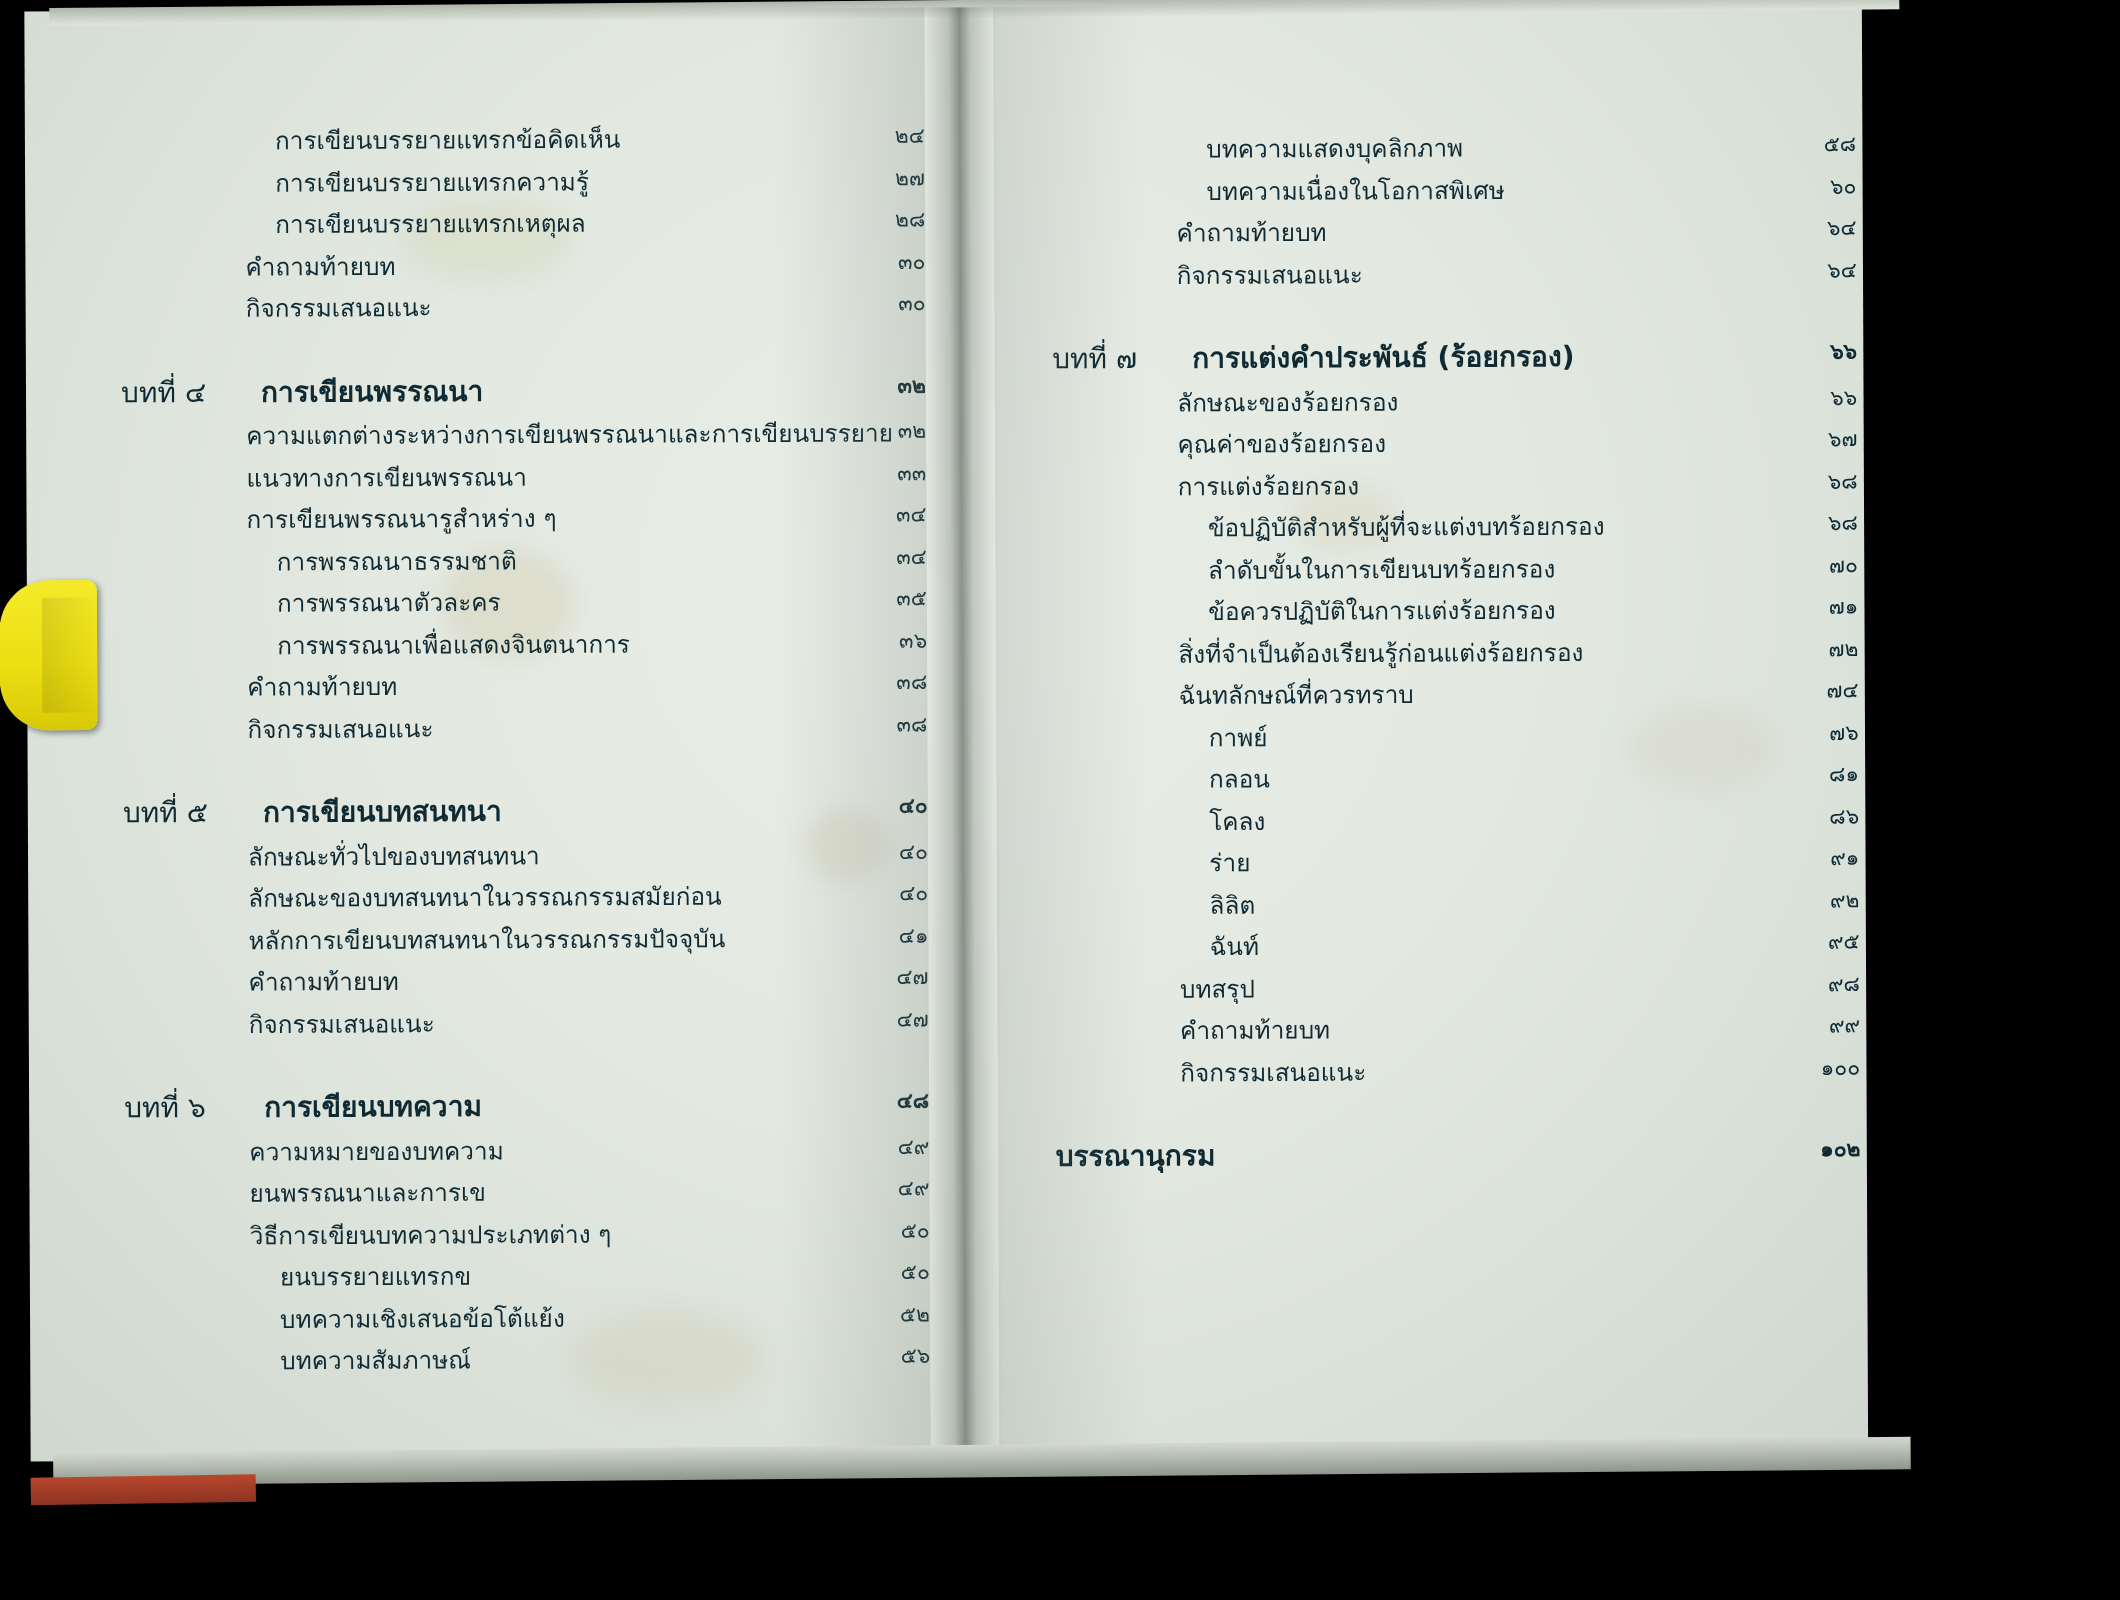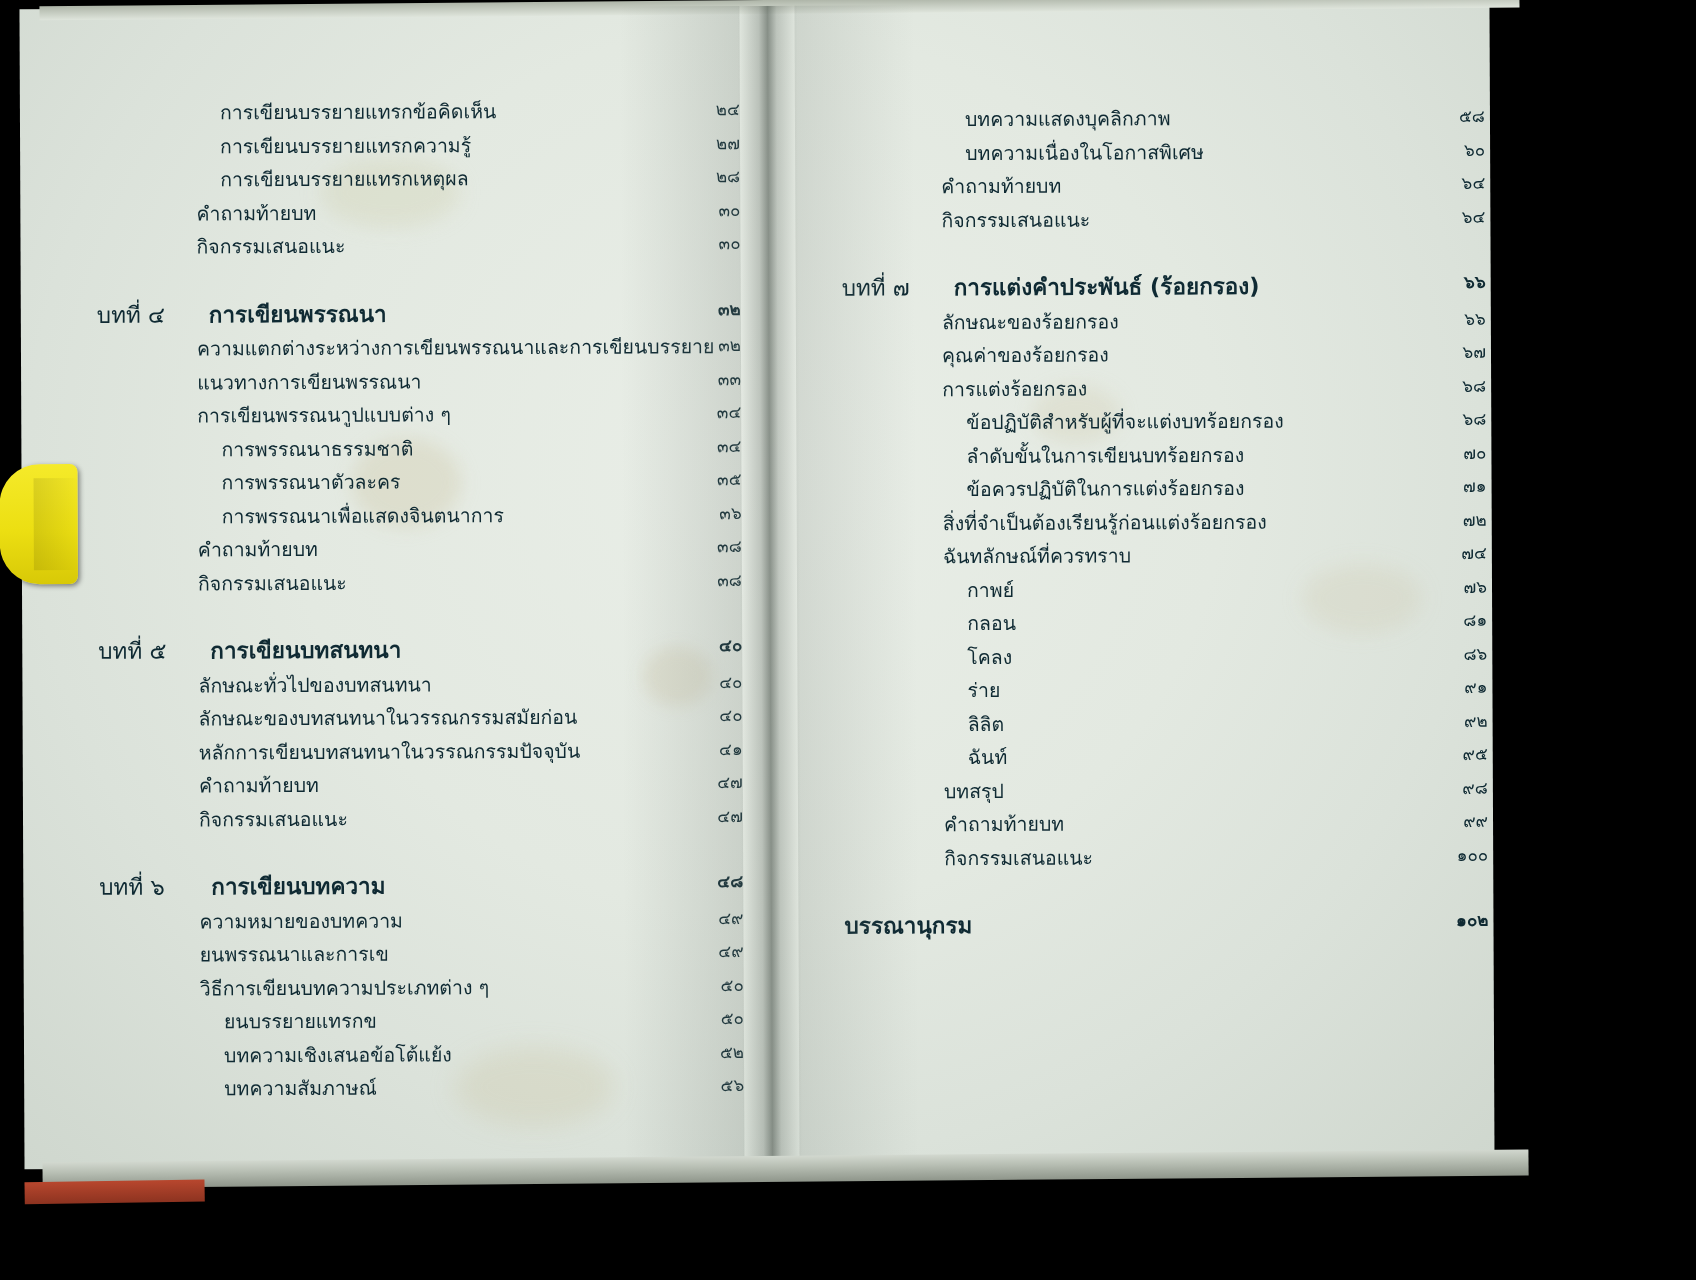--- a/index.html
+++ b/index.html
@@ -228,21 +228,21 @@
           </div>
           <div class="row lvl-0">
             <span class="label">ความแตกต่างระหว่างการเขียนพรรณนาและการเขียนบรรยาย</span>
             <span class="pg">๓๒</span>
           </div>
           <div class="row lvl-0">
             <span class="label">แนวทางการเขียนพรรณนา</span>
             <span class="pg">๓๓</span>
           </div>
           <div class="row lvl-0">
-            <span class="label">การเขียนพรรณนาูปแบบต่าง ๆ</span>
+            <span class="label">การเขียนพรรณนารูสำหร่าง ๆ</span>
             <span class="pg">๓๔</span>
           </div>
           <div class="row lvl-1">
             <span class="label">การพรรณนาธรรมชาติ</span>
             <span class="pg">๓๔</span>
           </div>
           <div class="row lvl-1">
             <span class="label">การพรรณนาตัวละคร</span>
             <span class="pg">๓๕</span>
           </div>

